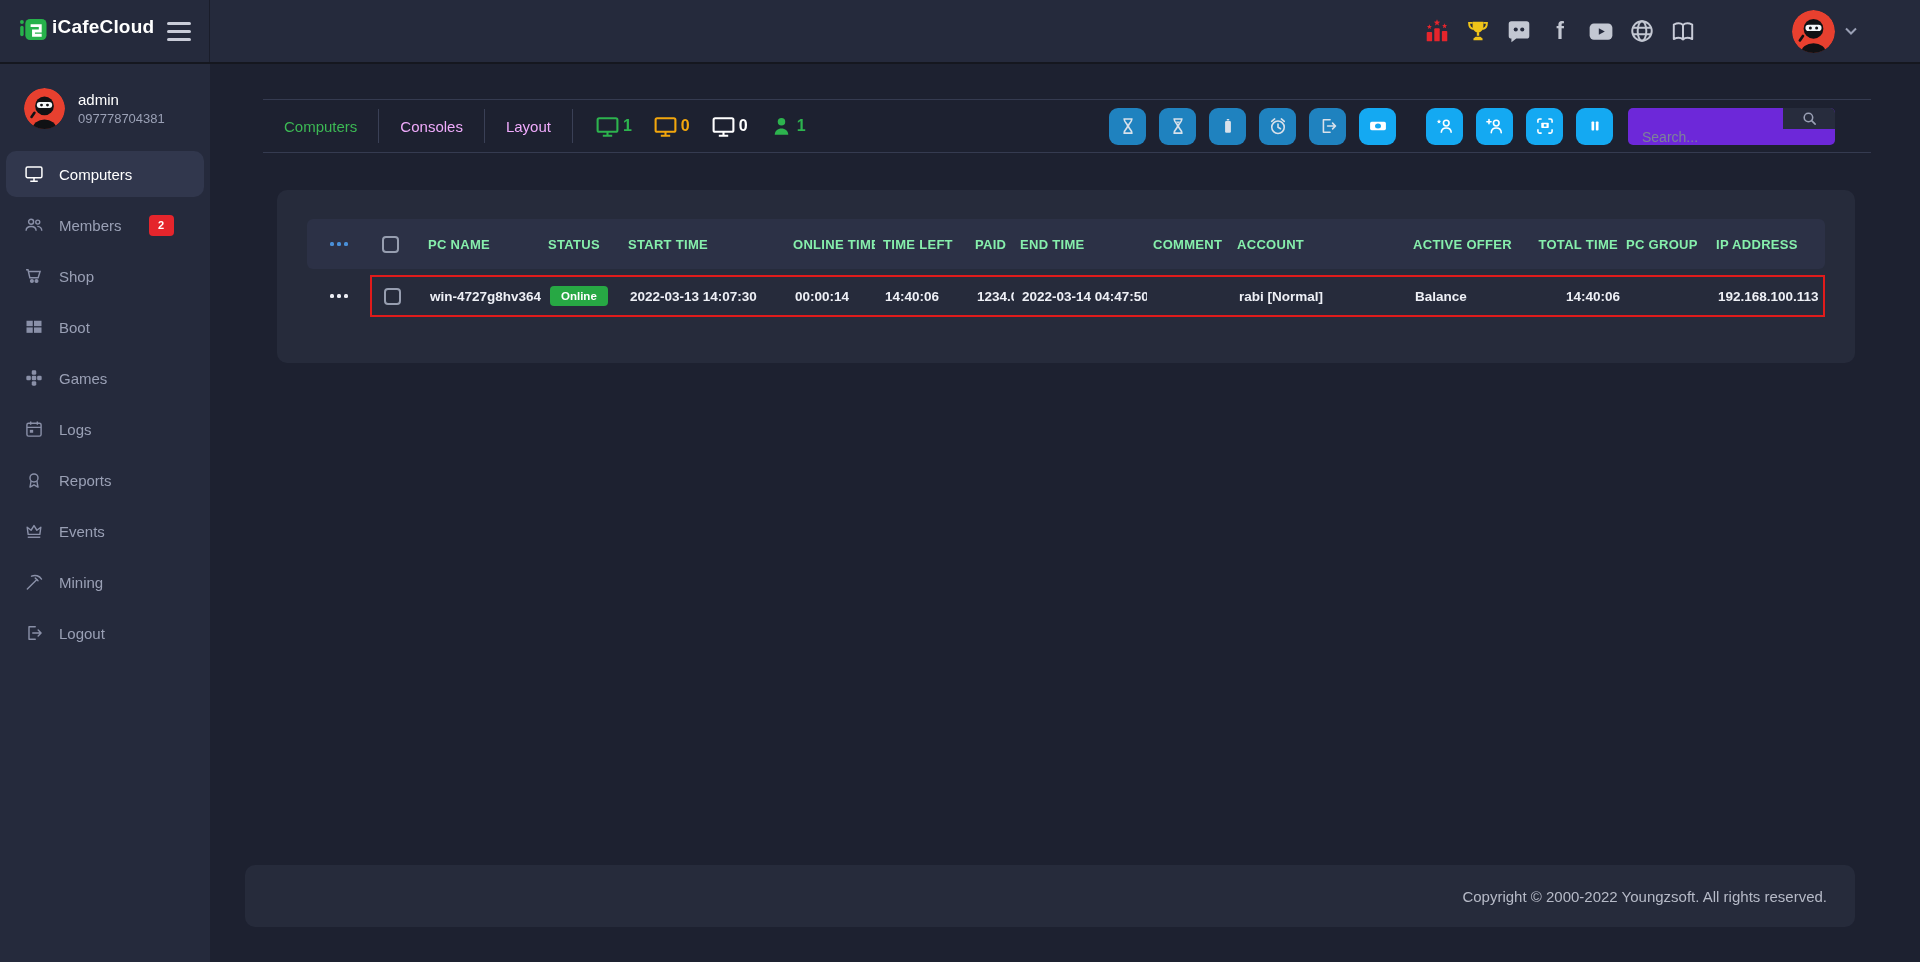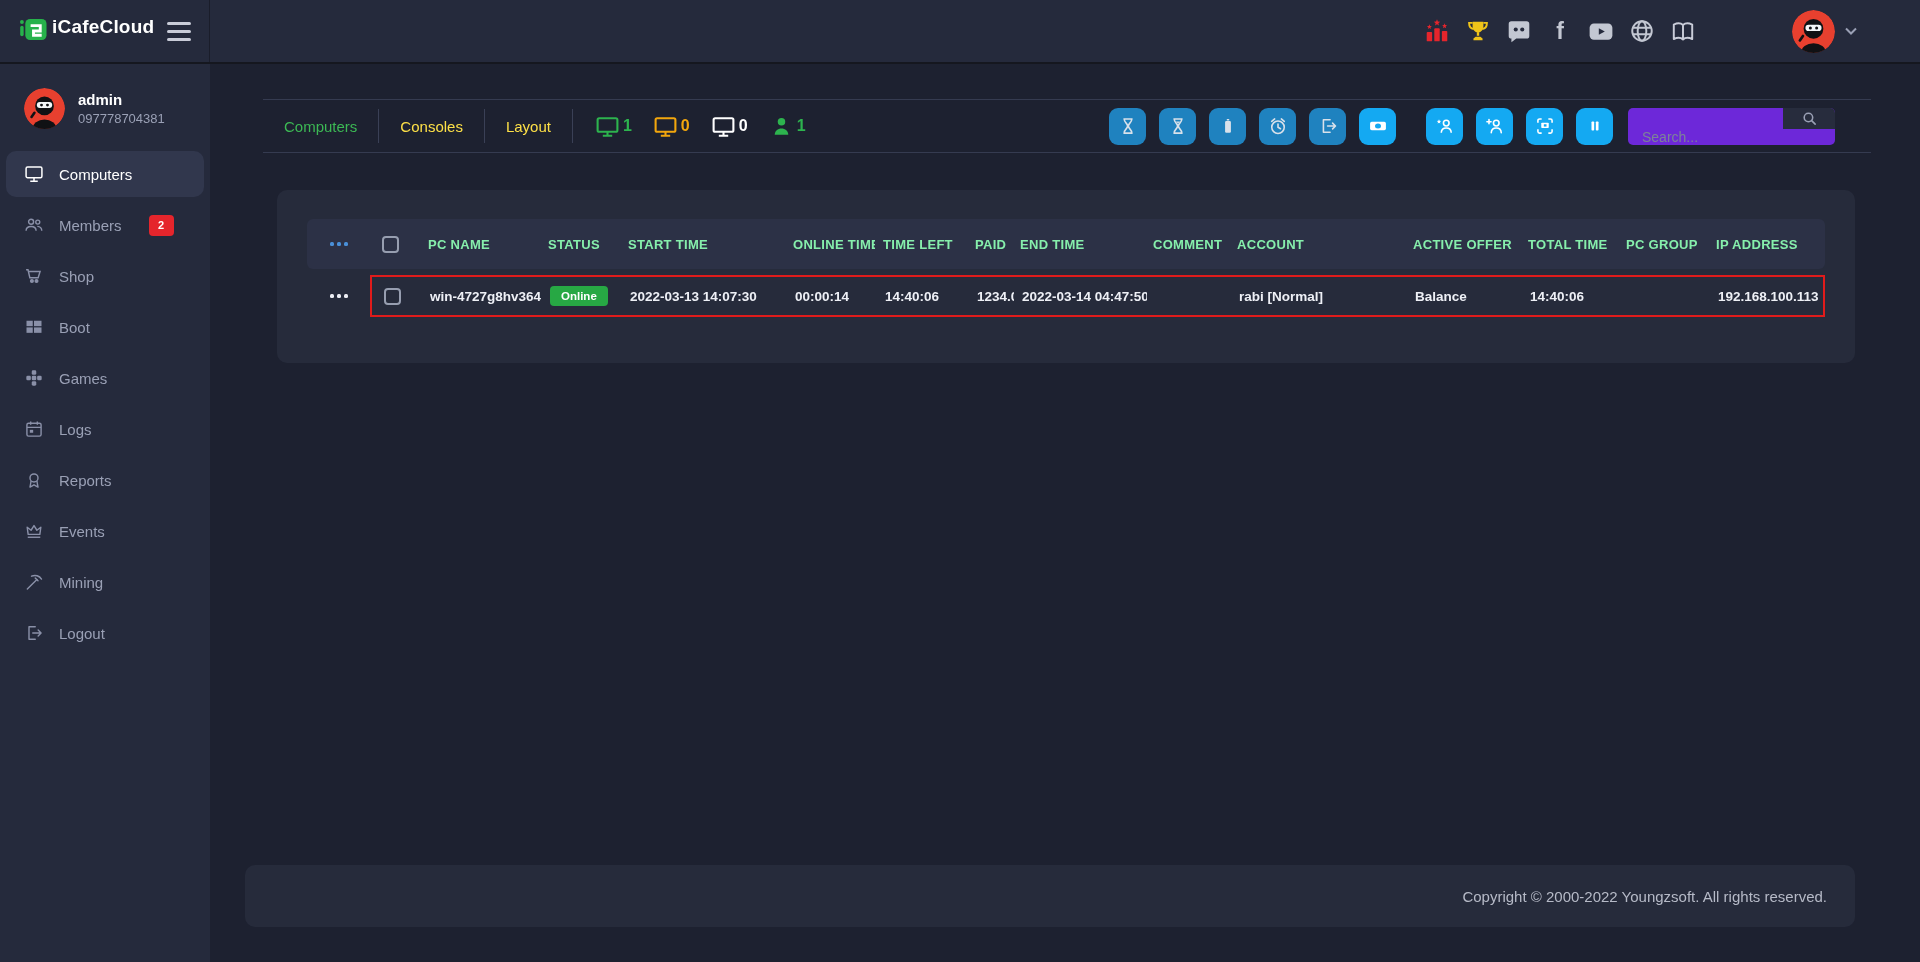--- a/index.html
+++ b/index.html
@@ -23,36 +23,36 @@
   .avatar-wrap { display:flex; align-items:center; gap:9px; margin-left:96px; cursor:pointer; }
   .avatar { width:43px; height:43px; border-radius:50%; display:block; }
 
   
   .shell { flex:1; display:flex; min-height:0; }
 
   
   .sidebar { flex:0 0 210px; width:210px; background:#252a3c; padding-top:16px; }
   .user-block { display:flex; align-items:center; gap:13px; padding:8px 0 8px 24px; margin-bottom:14px; }
   .user-avatar { width:41px; height:41px; border-radius:50%; display:block; }
-  .user-name { color:#ffffff; font-weight:bold; font-size:15px; }
+  .user-name { color:#ffffff; font-weight:normal; font-size:15px; }
   .user-id { color:#9aa0b5; font-size:13px; margin-top:3px; }
   .nav-item { height:46px; margin:5px 6px; display:flex; align-items:center; gap:15px; padding-left:18px;
               color:#9aa0b5; font-size:15px; border-radius:10px; cursor:pointer; }
   .nav-item svg { width:20px; height:20px; flex:0 0 20px; }
   .nav-item.active { background:#31374d; color:#ffffff; }
   .badge { background:#e5252c; color:#fff; font-size:11px; font-weight:bold; min-width:25px; height:21px;
            border-radius:4px; display:flex; align-items:center; justify-content:center; margin-left:12px; padding:0 5px; }
 
   
   .main { flex:1; position:relative; background:#1d2130; min-width:0; }
 
   
   .toolbar { margin:35px 49px 0 53px; height:54px; border-top:1px solid #353b50; border-bottom:1px solid #353b50;
              display:flex; align-items:center; }
-  .tab { font-size:15px; color:#fde047; padding:0 21px; cursor:pointer; white-space:nowrap; }
+  .tab { font-size:15px; color:#f0abfc; padding:0 21px; cursor:pointer; white-space:nowrap; }
   .tab.active { color:#3cb854; }
   .tab-sep { width:1px; height:34px; background:#3a4056; }
   .counters { display:flex; align-items:center; gap:21px; margin-left:22px; }
   .counter { display:flex; align-items:center; gap:3px; font-size:16px; font-weight:bold; cursor:pointer; }
   .counter svg { width:25px; height:25px; }
 
   .toolbar-right { margin-left:auto; display:flex; align-items:center; }
   .act-btn { width:37px; height:37px; border-radius:9px; border:none; display:flex; align-items:center;
              justify-content:center; margin-left:13px; cursor:pointer; }
   .act-btn svg { width:20px; height:20px; }
@@ -80,21 +80,21 @@
   .c-pcname{ flex:0 0 120px; }
   .c-status{ flex:0 0 80px; }
   .c-start { flex:0 0 165px; }
   .c-online{ flex:0 0 90px; }
   .c-left  { flex:0 0 92px; }
   .c-paid  { flex:0 0 45px; }
   .c-end   { flex:0 0 133px; }
   .c-comment{ flex:0 0 84px; }
   .c-account{ flex:0 0 176px; }
   .c-offer { flex:0 0 115px; }
-  .c-total { flex:0 0 98px; }
+  .c-total { flex:0 0 98px;text-align:right; }
   .c-group { flex:0 0 90px; }
   .c-ip    { flex:1; }
   .dots { display:flex; gap:3px; cursor:pointer; }
   .dots i { width:4px; height:4px; border-radius:1.5px; background:#4a90d9; display:block; }
   .dots.white i { background:#eceef4; }
   .checkbox { width:17px; height:17px; border:2px solid #979eb0; border-radius:4px; background:transparent; cursor:pointer; }
   .status-badge { display:inline-block; background:#27a844; color:#fff; font-size:11.5px; font-weight:bold;
                   padding:4px 11px; border-radius:4px; }
 
   

